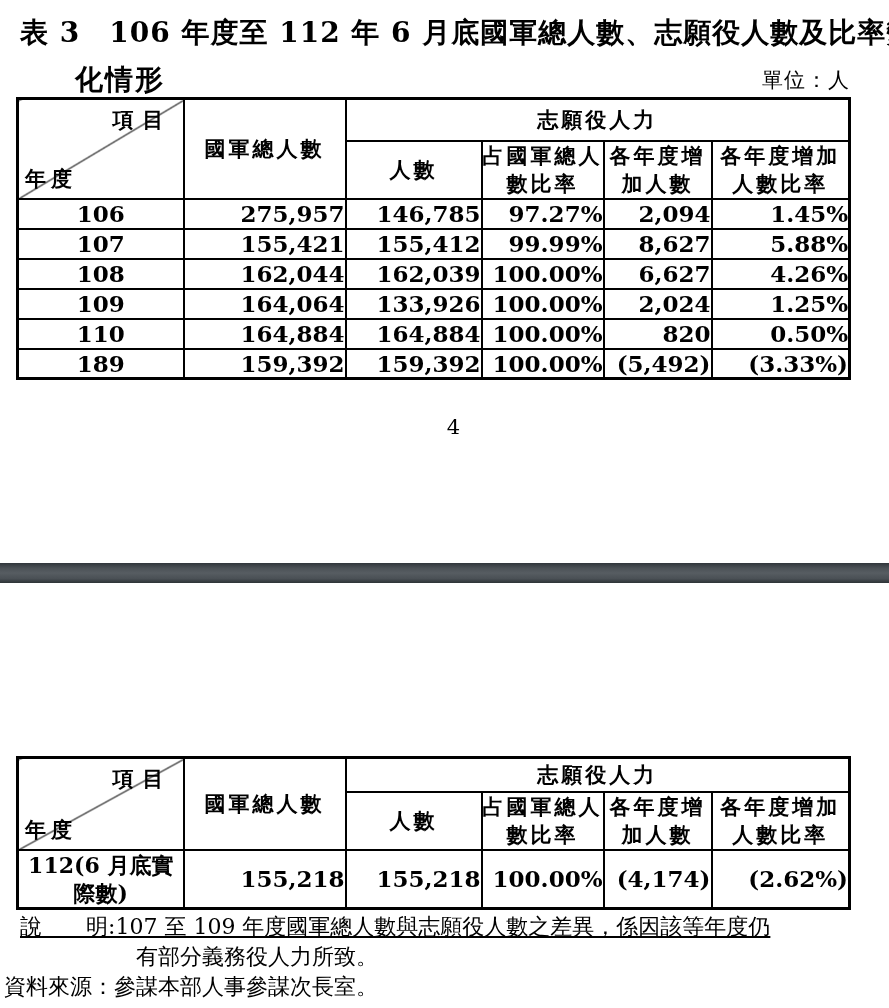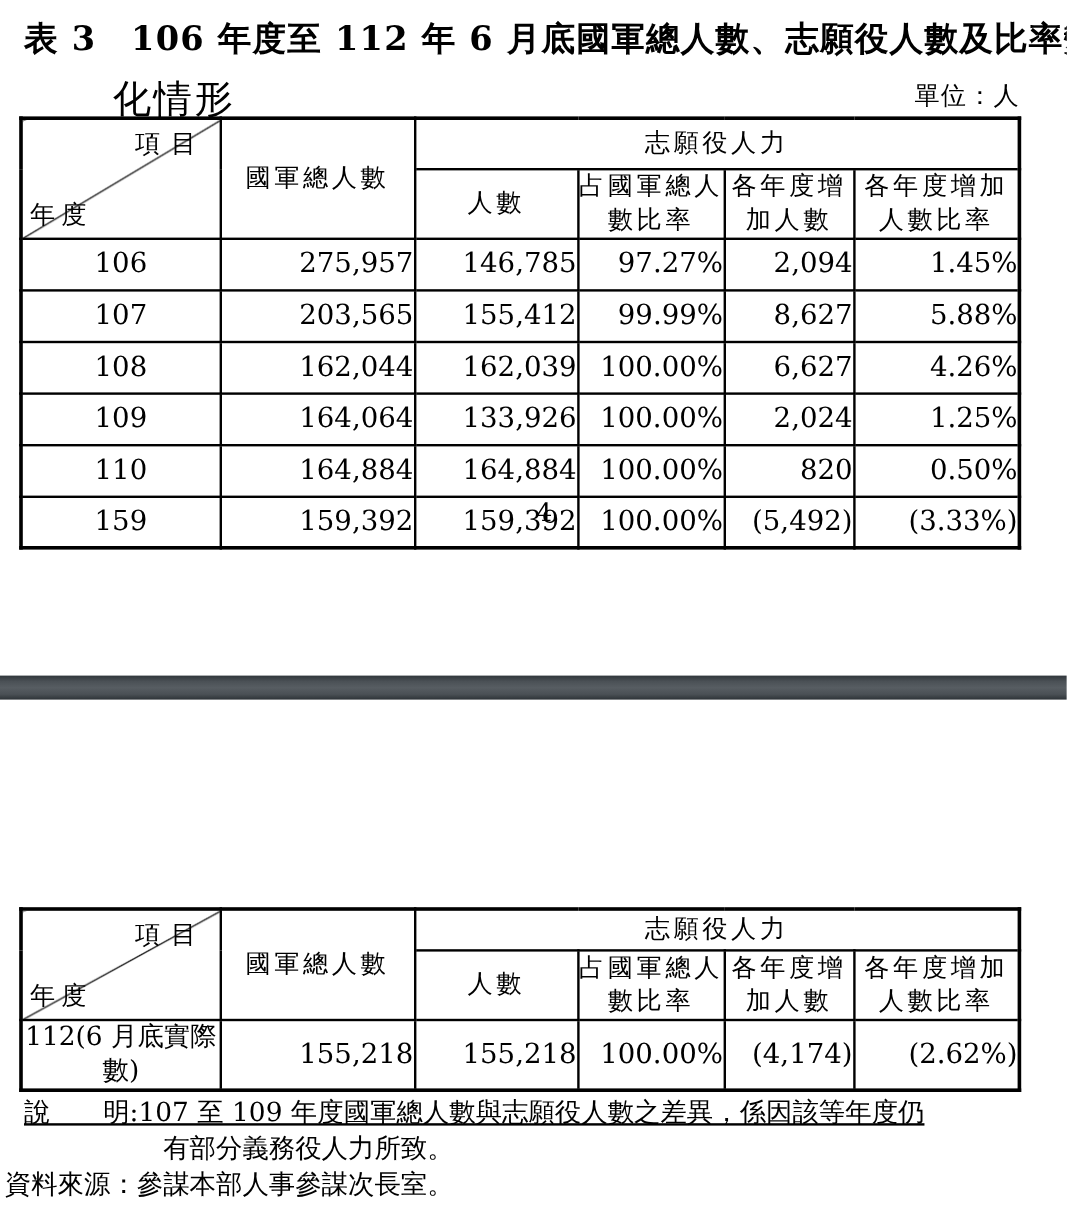--- a/index.html
+++ b/index.html
@@ -3,30 +3,30 @@
 <meta charset="utf-8">
 <style>
   html,body{margin:0;padding:0;}
   body{
     width:889px;height:1008px;position:relative;background:#ffffff;
     font-family:"DejaVu Serif","Liberation Serif",serif;color:#000;
     overflow:hidden;
   }
   .title1{position:absolute;left:20px;top:14px;font-size:28px;font-weight:bold;
     white-space:nowrap;letter-spacing:1px;}
-  .title2{position:absolute;left:94px;top:61px;font-size:32px;font-weight:normal;letter-spacing:2px;}
+  .title2{position:absolute;left:75px;top:61px;font-size:28px;font-weight:bold;letter-spacing:2px;}
   .unit{position:absolute;right:39px;top:66px;font-size:21px;letter-spacing:1px;}
 
   table.mtable{position:absolute;left:16px;width:832px;border-collapse:collapse;
     table-layout:fixed;border:3px solid #000;}
   #table1{top:97px;}
   #table2{top:756px;}
-  .mtable th,.mtable td{border:2px solid #000;padding:0;font-weight:normal;vertical-align:middle;}
+  .mtable th,.mtable td{border:2px solid #000;padding:0;font-weight:bold;vertical-align:middle;}
 
-  .tr-grp{height:42px;}  .tr-sub{height:58px;}  .tr-data{height:43px;}
+  .tr-grp{height:42px;}  .tr-sub{height:58px;}  .tr-data{height:30px;}
   .tr2-grp{height:34px;} .tr2-sub{height:58px;} .tr2-data{height:57px;}
 
   .h{font-size:21px;letter-spacing:3px;text-align:center;line-height:1.3;margin-left:20px;}
   .grp{border-bottom-width:1px;}
   .sub{border-top-width:1px;}
 
   .diag{position:relative;
     background-image:linear-gradient(to bottom right,
       transparent calc(50% - 1px), #000 50%, transparent calc(50% + 1px));}
   .diag .d-top{position:absolute;top:6px;right:10px;font-size:21px;letter-spacing:9px;}
@@ -82,21 +82,21 @@
   <tr class="tr-data">
     <td class="d year">106</td>
     <td class="d num">275,957</td>
     <td class="d num">146,785</td>
     <td class="d pct">97.27%</td>
     <td class="d num">2,094</td>
     <td class="d pct">1.45%</td>
   </tr>
   <tr class="tr-data">
     <td class="d year">107</td>
-    <td class="d num">203,565</td>
+    <td class="d num">155,421</td>
     <td class="d num">155,412</td>
     <td class="d pct">99.99%</td>
     <td class="d num">8,627</td>
     <td class="d pct">5.88%</td>
   </tr>
   <tr class="tr-data">
     <td class="d year">108</td>
     <td class="d num">162,044</td>
     <td class="d num">162,039</td>
     <td class="d pct">100.00%</td>
@@ -113,21 +113,21 @@
   </tr>
   <tr class="tr-data">
     <td class="d year">110</td>
     <td class="d num">164,884</td>
     <td class="d num">164,884</td>
     <td class="d pct">100.00%</td>
     <td class="d num">820</td>
     <td class="d pct">0.50%</td>
   </tr>
   <tr class="tr-data">
-    <td class="d year">159</td>
+    <td class="d year">189</td>
     <td class="d num">159,392</td>
     <td class="d num">159,392</td>
     <td class="d pct">100.00%</td>
     <td class="d num">(5,492)</td>
     <td class="d pct">(3.33%)</td>
   </tr>
 </tbody>
   </table>
 
 <div class="pageno">4</div>

